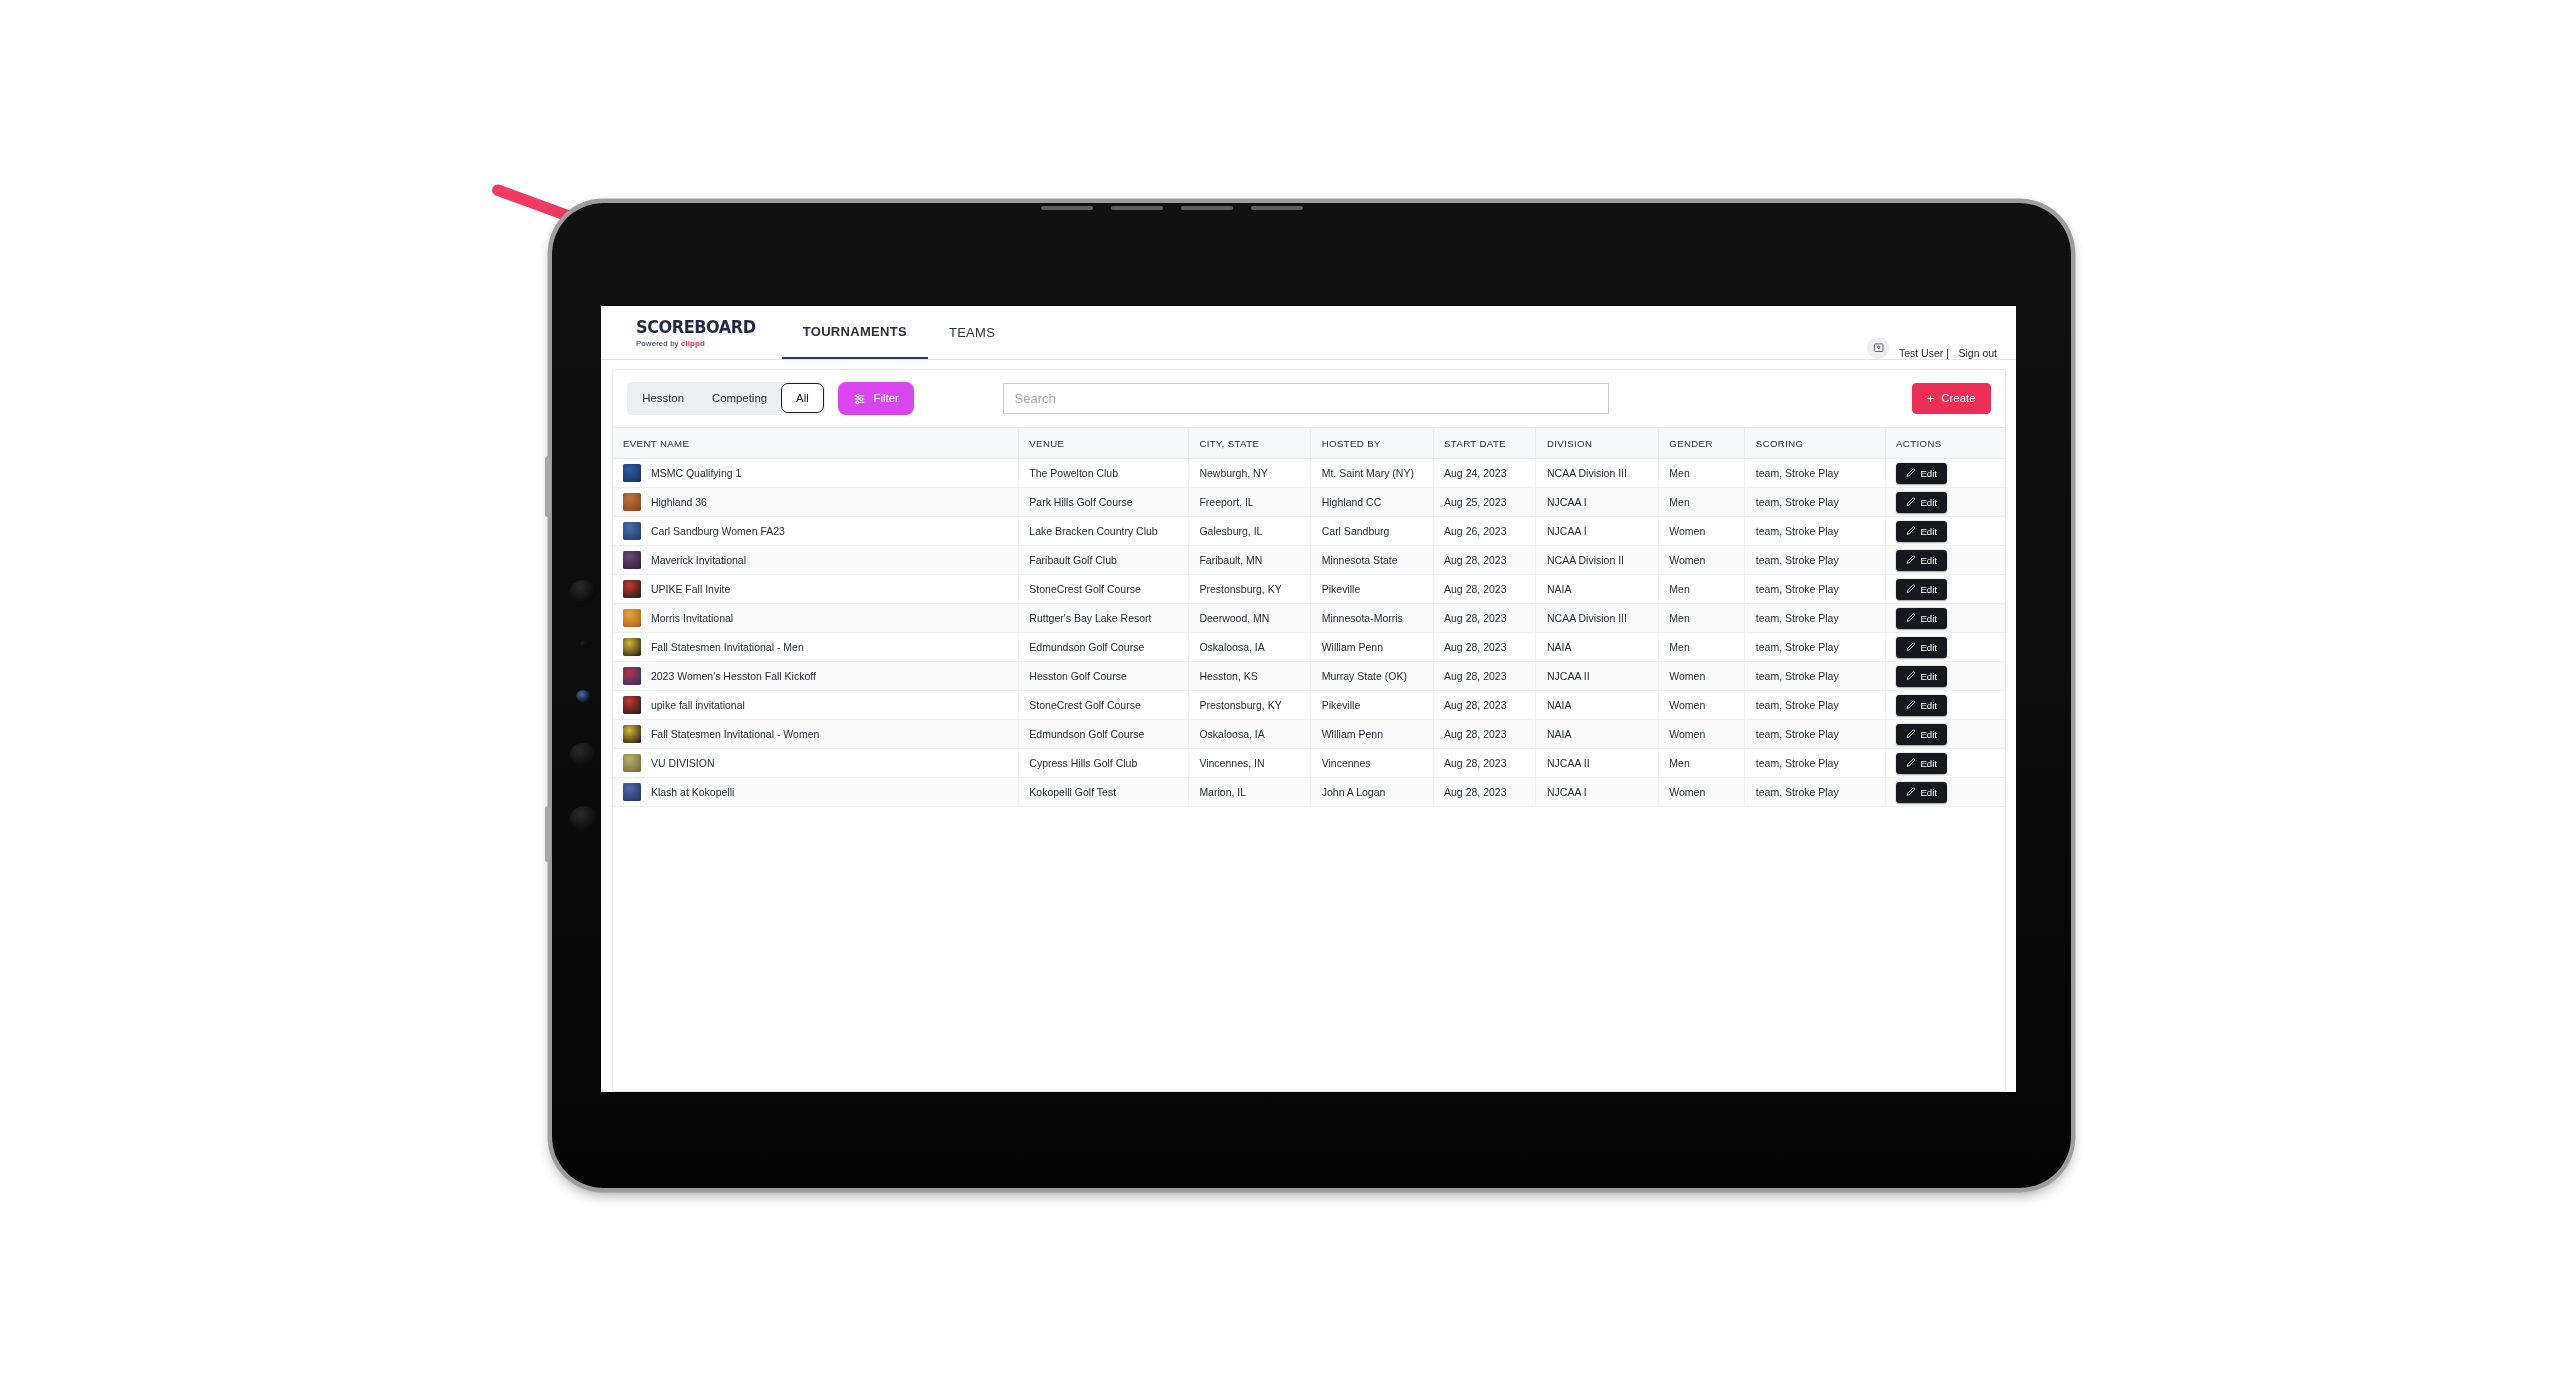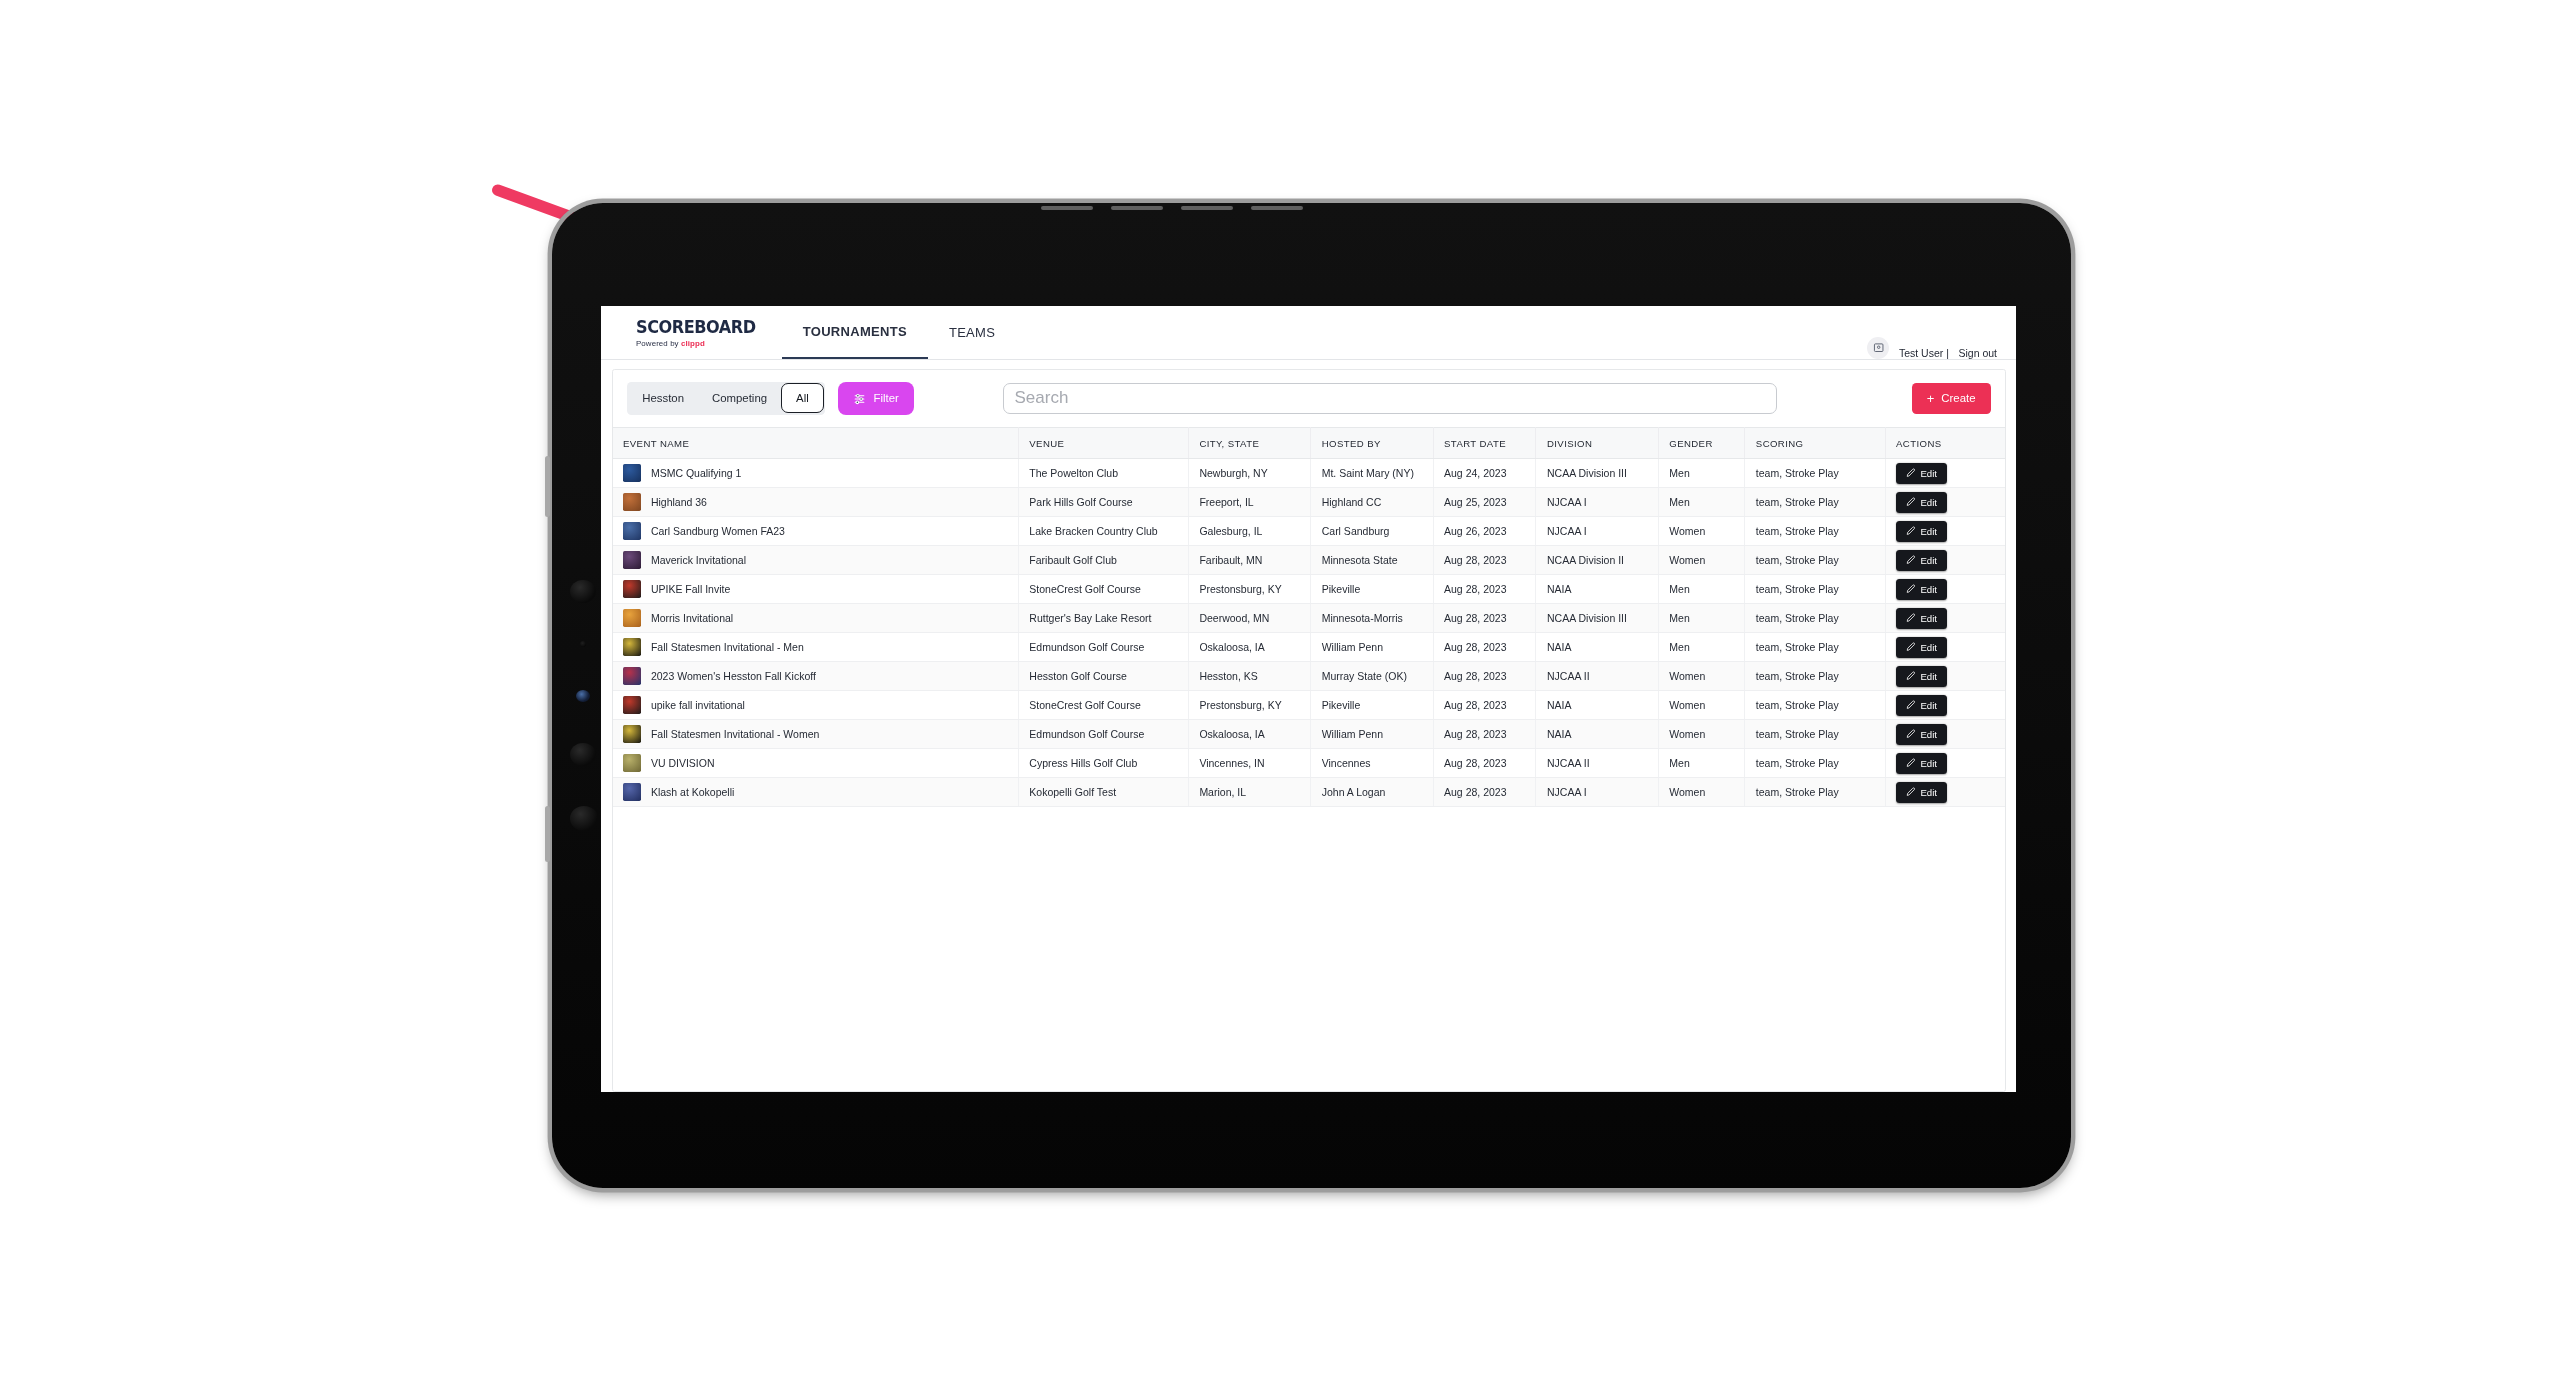--- a/index.html
+++ b/index.html
@@ -109,23 +109,23 @@
   .seg-item.sel {
     background:#fff; border: 1.7px solid #1b1f26; border-radius: 7px;
     height: 30px; font-weight: 400; color:#14181f;
   }
   #filter-btn {
     display:flex; align-items:center; gap: 7.9px; height: 33px;
     background:#d946ef; color:#fff; border-radius: 8px; padding: 12px 15px;
     font-size: 11.4px; cursor:pointer; border:none;
   }
   #search {
-    flex: 0 0 auto; width: 774px; height: 31px; margin-left: 77px;
-    border: 0.9px solid #c8cbd0; border-radius: 7px; padding: 0 10.5px;
-    font-size: 17px; color: #1d222b; background:#fff;
+    flex: 0 0 auto; width: 606px; height: 31px; margin-left: 77px;
+    border: 0.9px solid #c8cbd0; border-radius: 0; padding: 0 10.5px;
+    font-size: 13px; color: #1d222b; background:#fff;
     font-family: "Liberation Sans", sans-serif;
   }
   #search::placeholder { color: #a6a9b0; }
   #create-btn {
     margin-left: auto; display:flex; align-items:center; gap:7px;
     height: 31px; padding: 0 15px; border:none; border-radius: 4.4px;
     background: #ec3055; color:#fff; font-size: 11.4px; cursor:pointer;
     font-family: "Liberation Sans", sans-serif;
   }
   #create-btn .plus { font-size: 13px; line-height: 1; }

